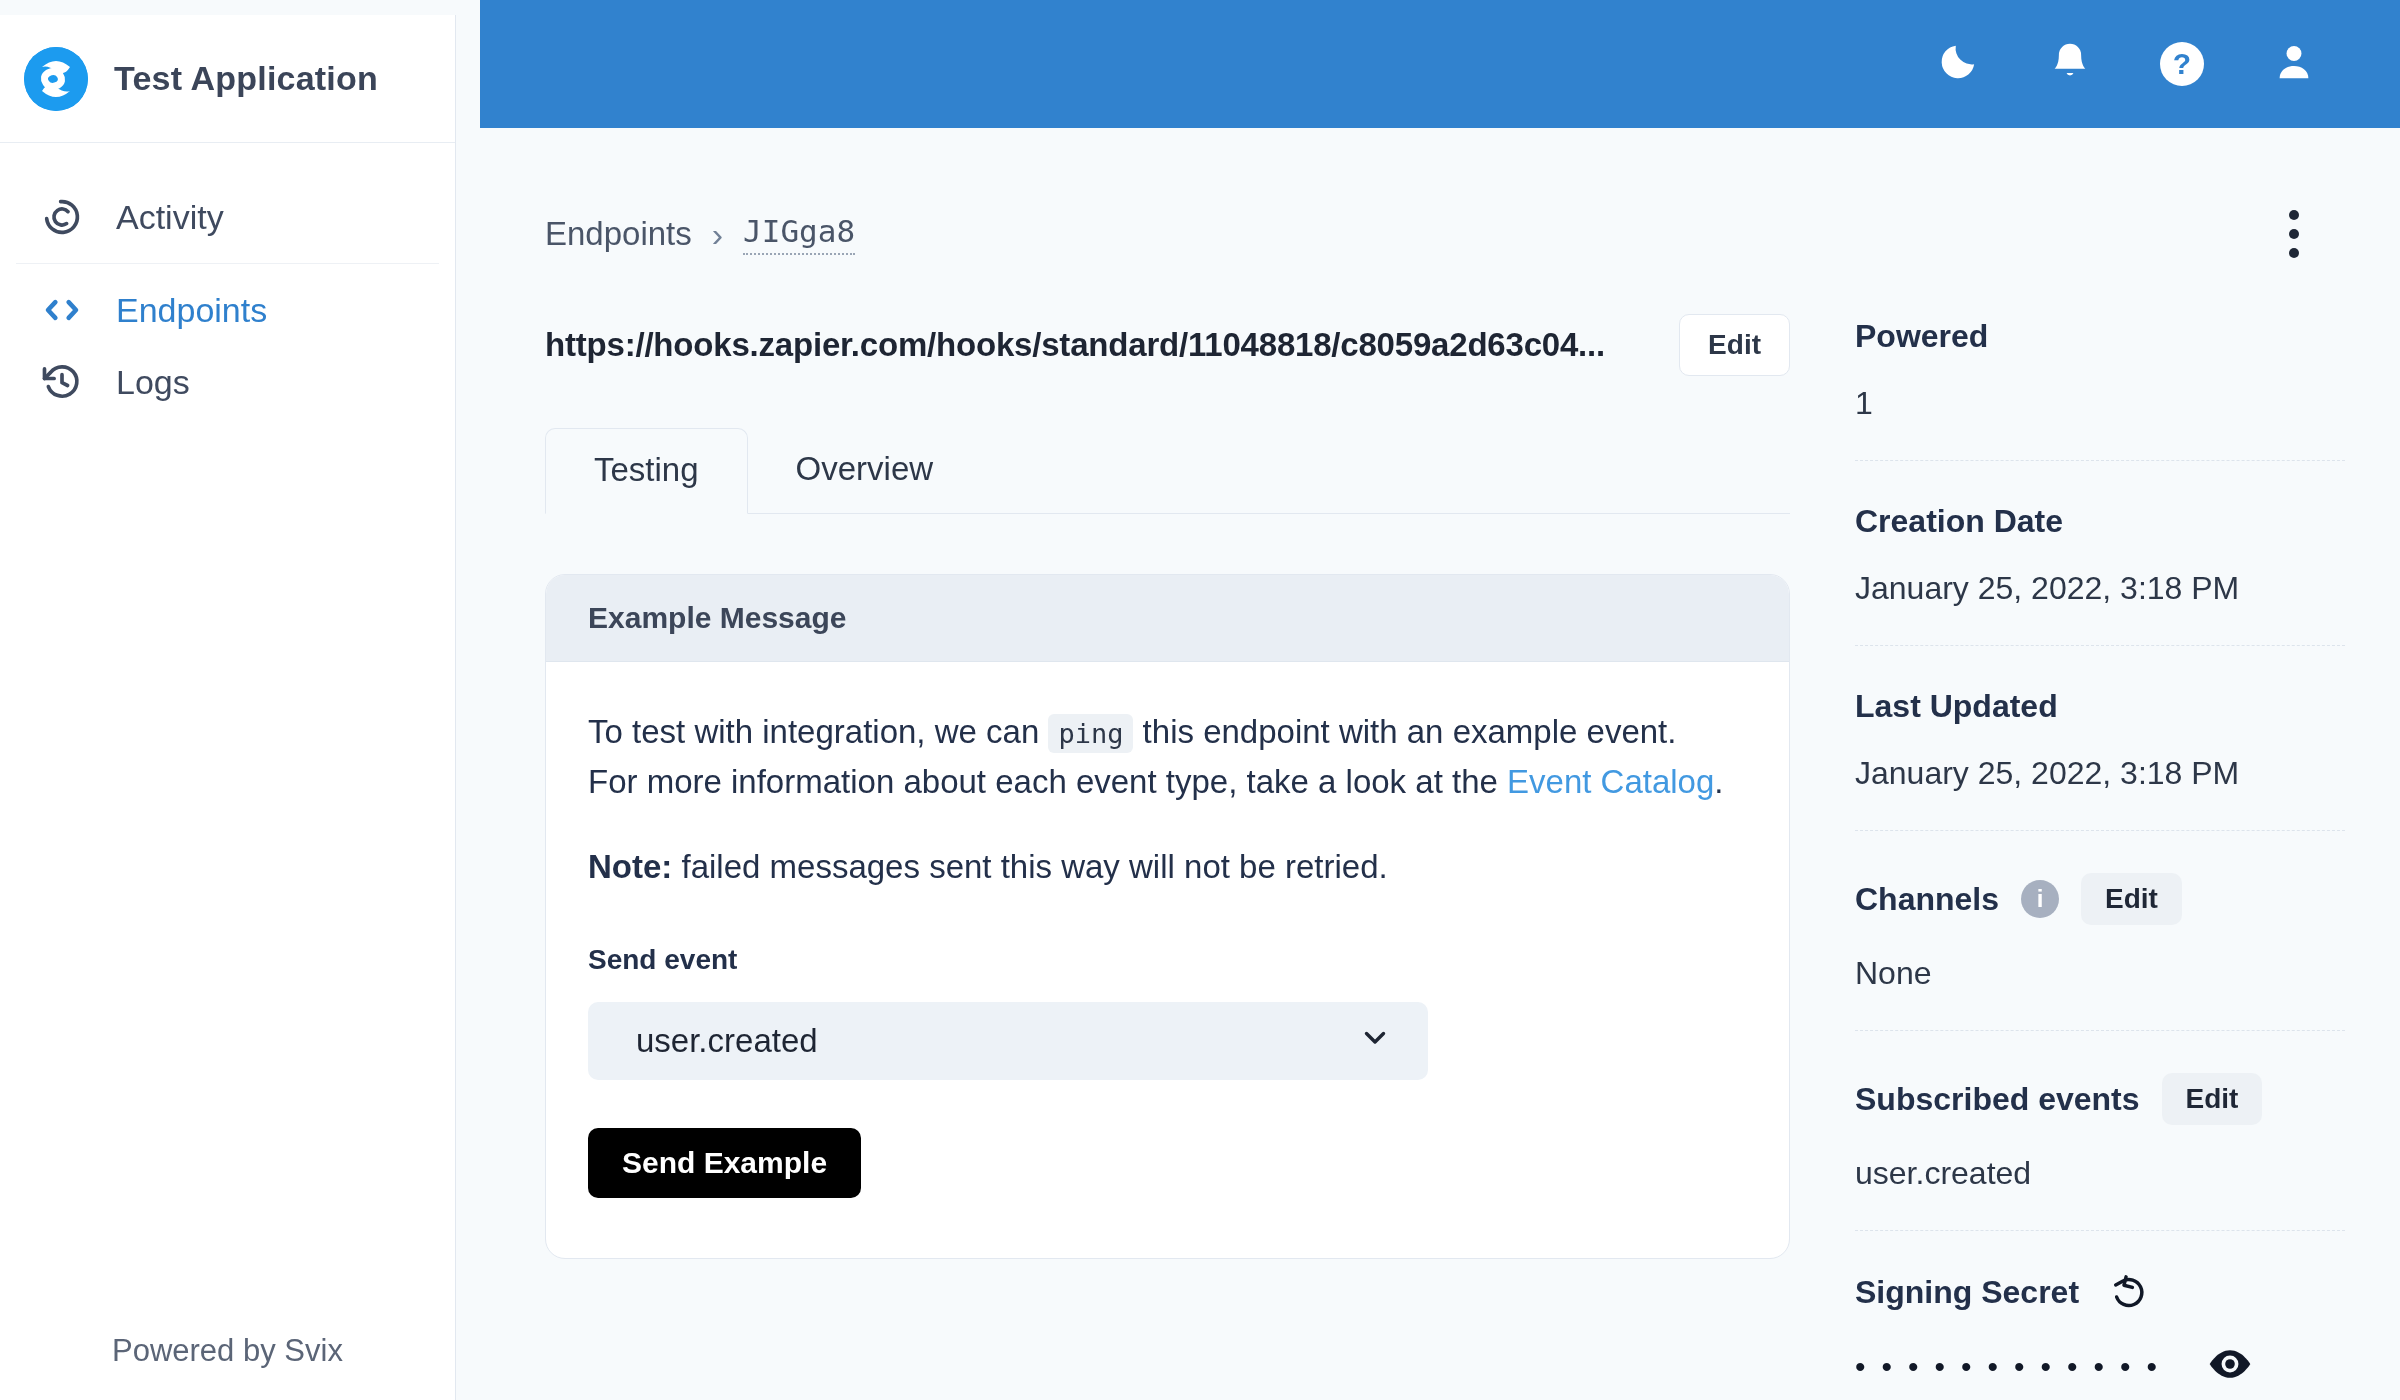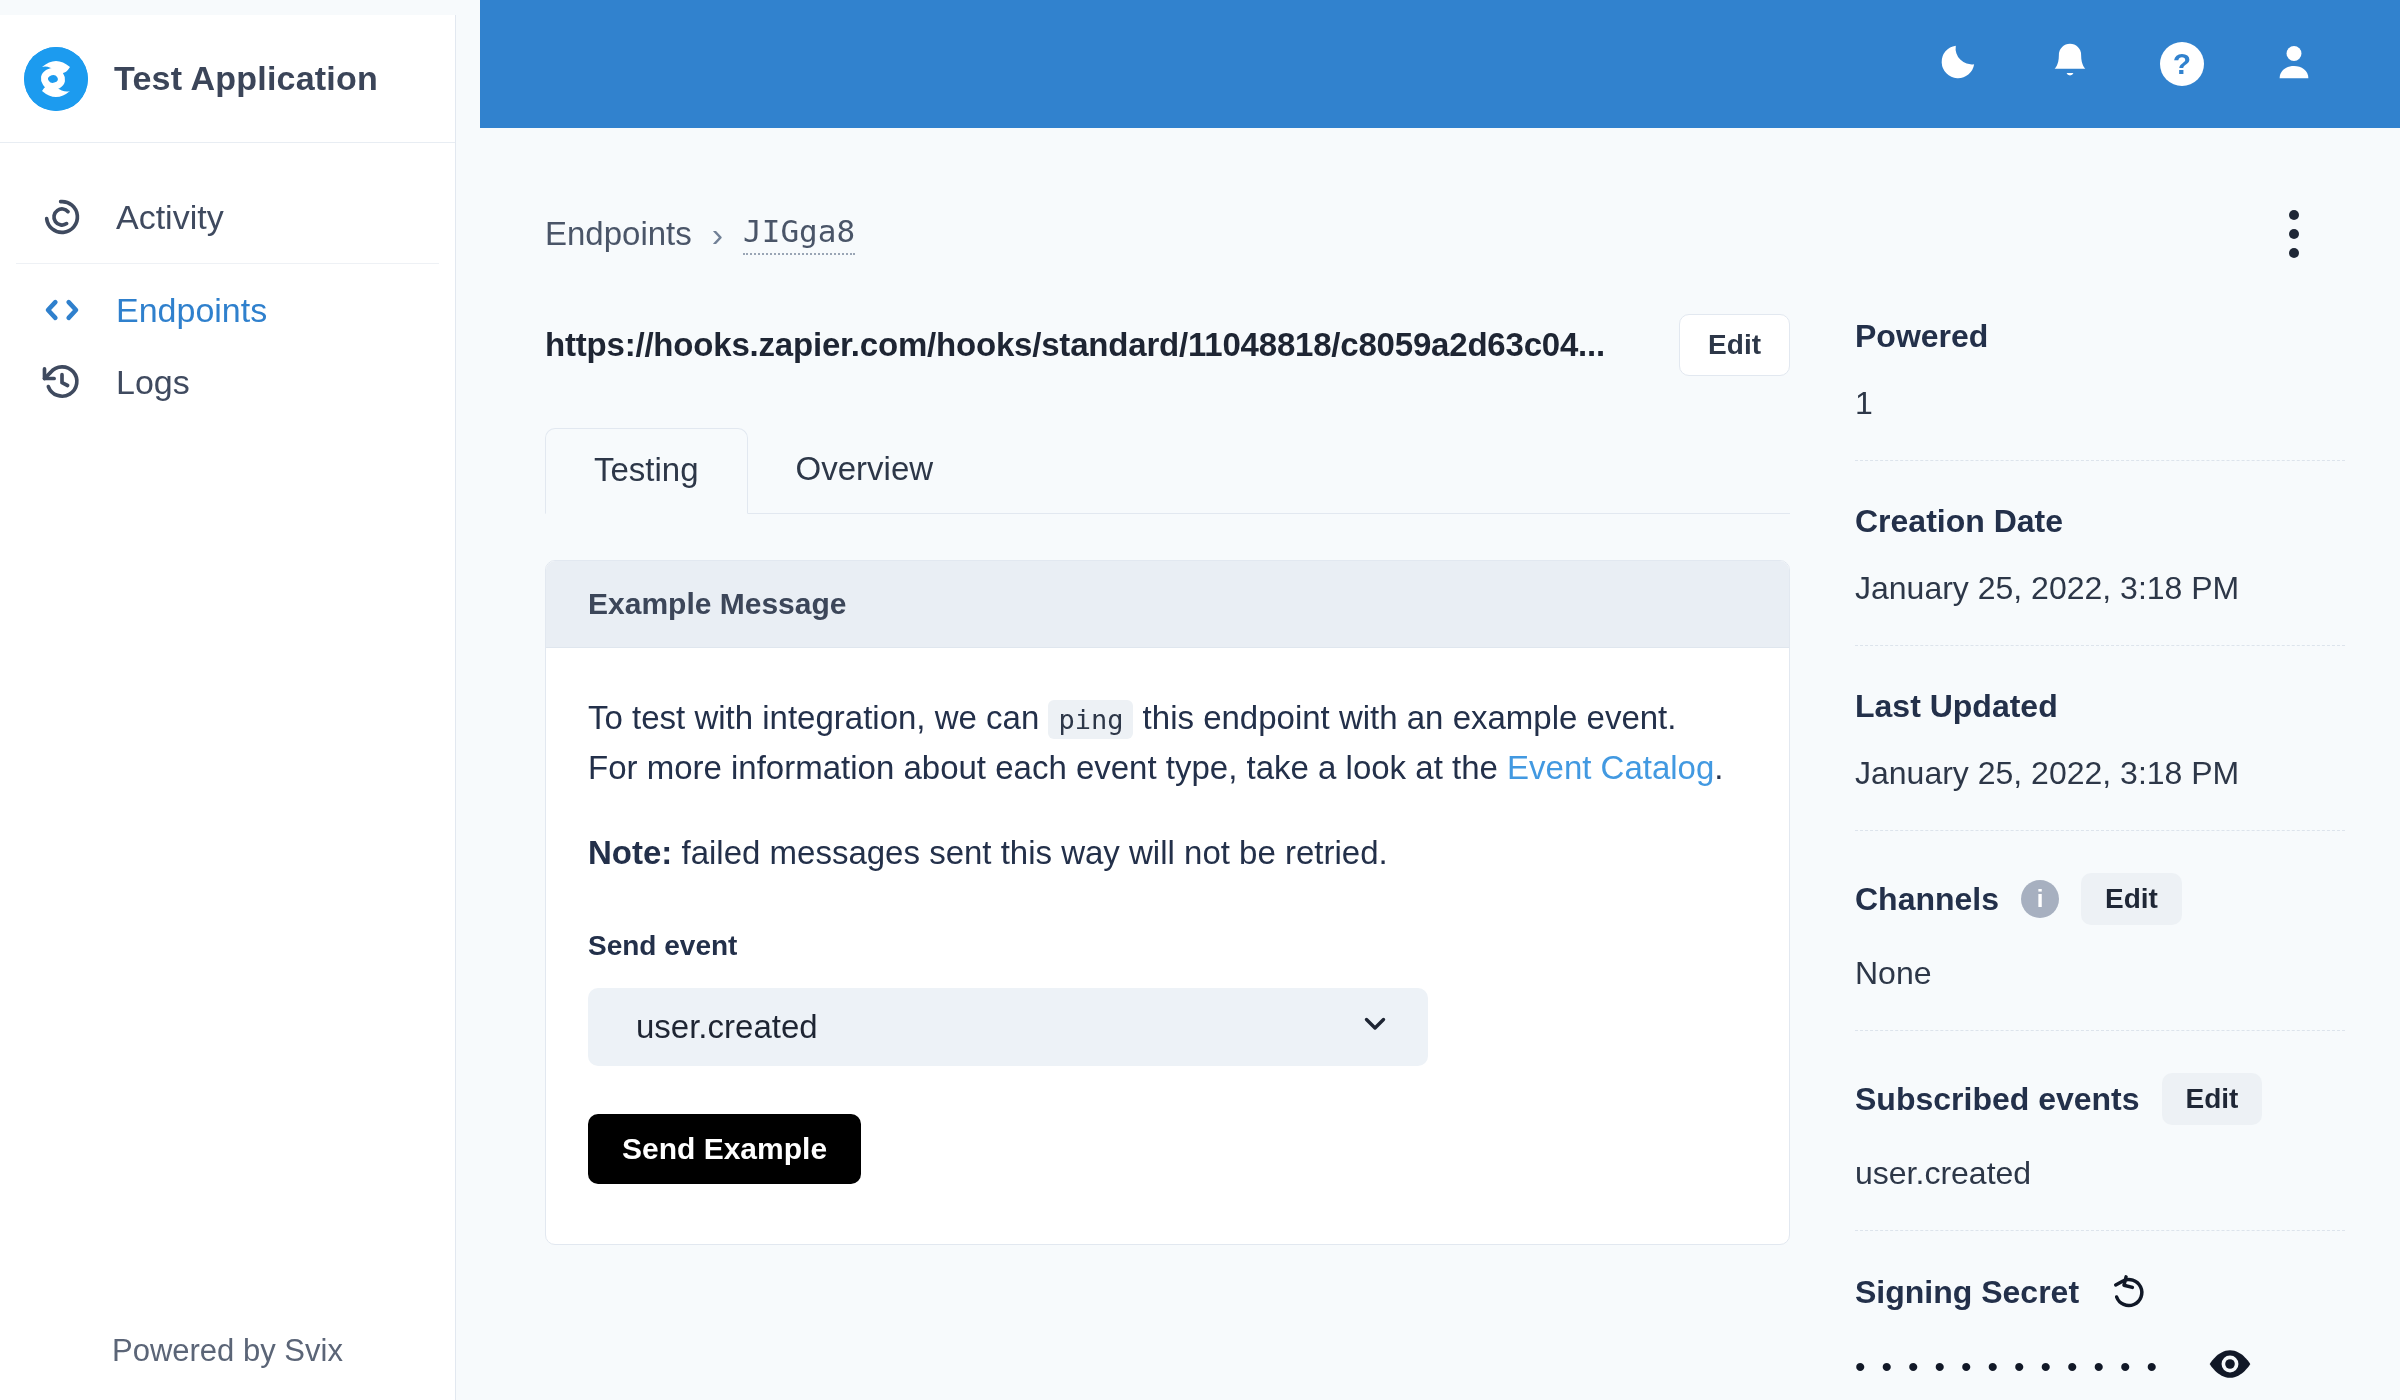--- a/index.html
+++ b/index.html
@@ -97,22 +97,22 @@
     cursor:pointer; position:relative;
   }
   .tab.active {
     background:#f7fafc;
     border:1px solid #e2e8f0; border-bottom:1px solid #f7fafc;
     border-radius:10px 10px 0 0; margin-bottom:-1px;
   }
 
   
   .card {
-    margin-top:46px;
-    border:1px solid #e2e8f0; border-radius:10px; background:#ffffff;
+    margin-top:60px;
+    border:1px solid #e2e8f0; border-radius:20px; background:#ffffff;
     overflow:hidden;
   }
   .card-header {
     background:#e9eef4; border-bottom:1px solid #dfe6ee;
     padding:26px 42px; font-size:30px; font-weight:700; color:#3c4659;
   }
   .card-body { padding:46px 42px 60px; }
   .card-body p.copy { font-size:33px; line-height:48px; color:#23304a; margin-bottom:42px; max-width:1140px; }
   .code-chip {
     font-family:"DejaVu Sans Mono", monospace; font-size:27px;

